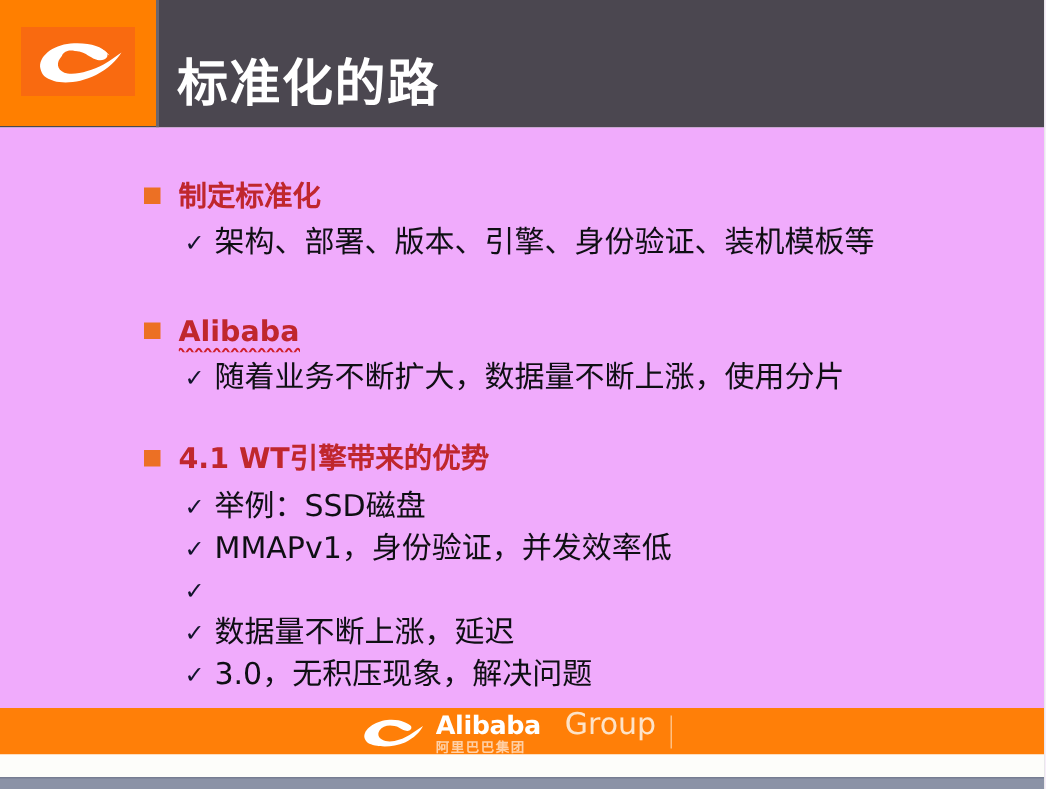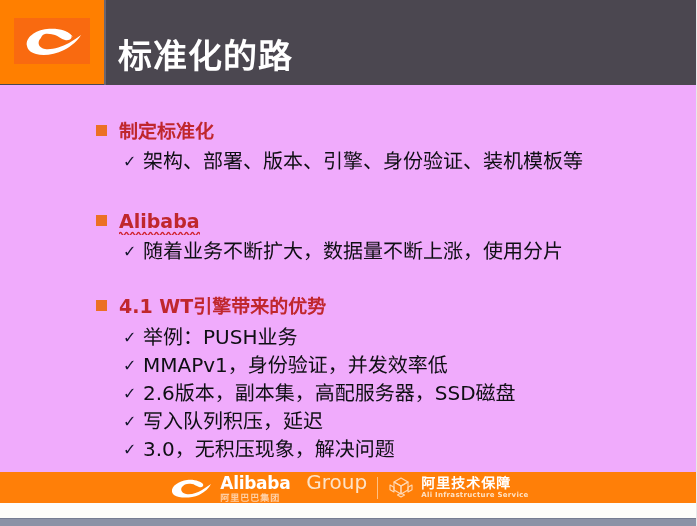--- a/index.html
+++ b/index.html
@@ -330,33 +330,32 @@
     </div>
 
     <div class="section section-3">
       <div class="section-head">
         <span class="bullet-square"></span>
         <span class="section-title">4.1 WT引擎带来的优势</span>
       </div>
       <ul class="check-list">
         <li class="check-item">
           <span class="check-mark">✓</span>
-          <span class="check-text">举例：PUSH业务</span>
+          <span class="check-text">举例：SSD磁盘</span>
         </li>
         <li class="check-item">
           <span class="check-mark">✓</span>
           <span class="check-text">MMAPv1，身份验证，并发效率低</span>
         </li>
         <li class="check-item">
           <span class="check-mark">✓</span>
-          <span class="check-text">2.6版本，副本集，高配服务器，SSD磁盘</span>
-        </li>
-        <li class="check-item">
-          <span class="check-mark">✓</span>
-          <span class="check-text">写入队列积压，延迟</span>
+        </li>
+        <li class="check-item">
+          <span class="check-mark">✓</span>
+          <span class="check-text">数据量不断上涨，延迟</span>
         </li>
         <li class="check-item">
           <span class="check-mark">✓</span>
           <span class="check-text">3.0，无积压现象，解决问题</span>
         </li>
       </ul>
     </div>
 
   </div>
 
@@ -373,36 +372,20 @@
           <div class="footer-ali-row">
             <span class="footer-alibaba">Alibaba</span>
             <span class="footer-group">Group</span>
           </div>
           <div class="footer-cn">阿里巴巴集团</div>
         </div>
       </div>
 
       <div class="footer-sep"></div>
 
-      <div class="footer-right">
-        <svg class="cube-icon" width="26" height="24" viewBox="0 0 26 24" aria-hidden="true">
-          <g fill="none" stroke="#ffd9b5" stroke-width="1.1" stroke-linejoin="round">
-            <path d="M13 2 L20 6 L13 10 L6 6 Z"></path>
-            <path d="M6 6 L6 14 L13 18 L13 10 Z"></path>
-            <path d="M20 6 L20 14 L13 18 L13 10 Z"></path>
-            <path d="M2 9 L6 11.3 L6 16 L2 13.7 Z"></path>
-            <path d="M24 9 L20 11.3 L20 16 L24 13.7 Z"></path>
-            <path d="M9.5 19 L13 21 L16.5 19 L13 17 Z"></path>
-          </g>
-        </svg>
-        <div class="footer-right-text">
-          <div class="footer-cn-big">阿里技术保障</div>
-          <div class="footer-en-small">Ali Infrastructure Service</div>
-        </div>
-      </div>
 
     </div>
   </div>
 
   <div class="bottom-strip"></div>
   <div class="bottom-edge"></div>
 
 </div>
 
 </body></html>

